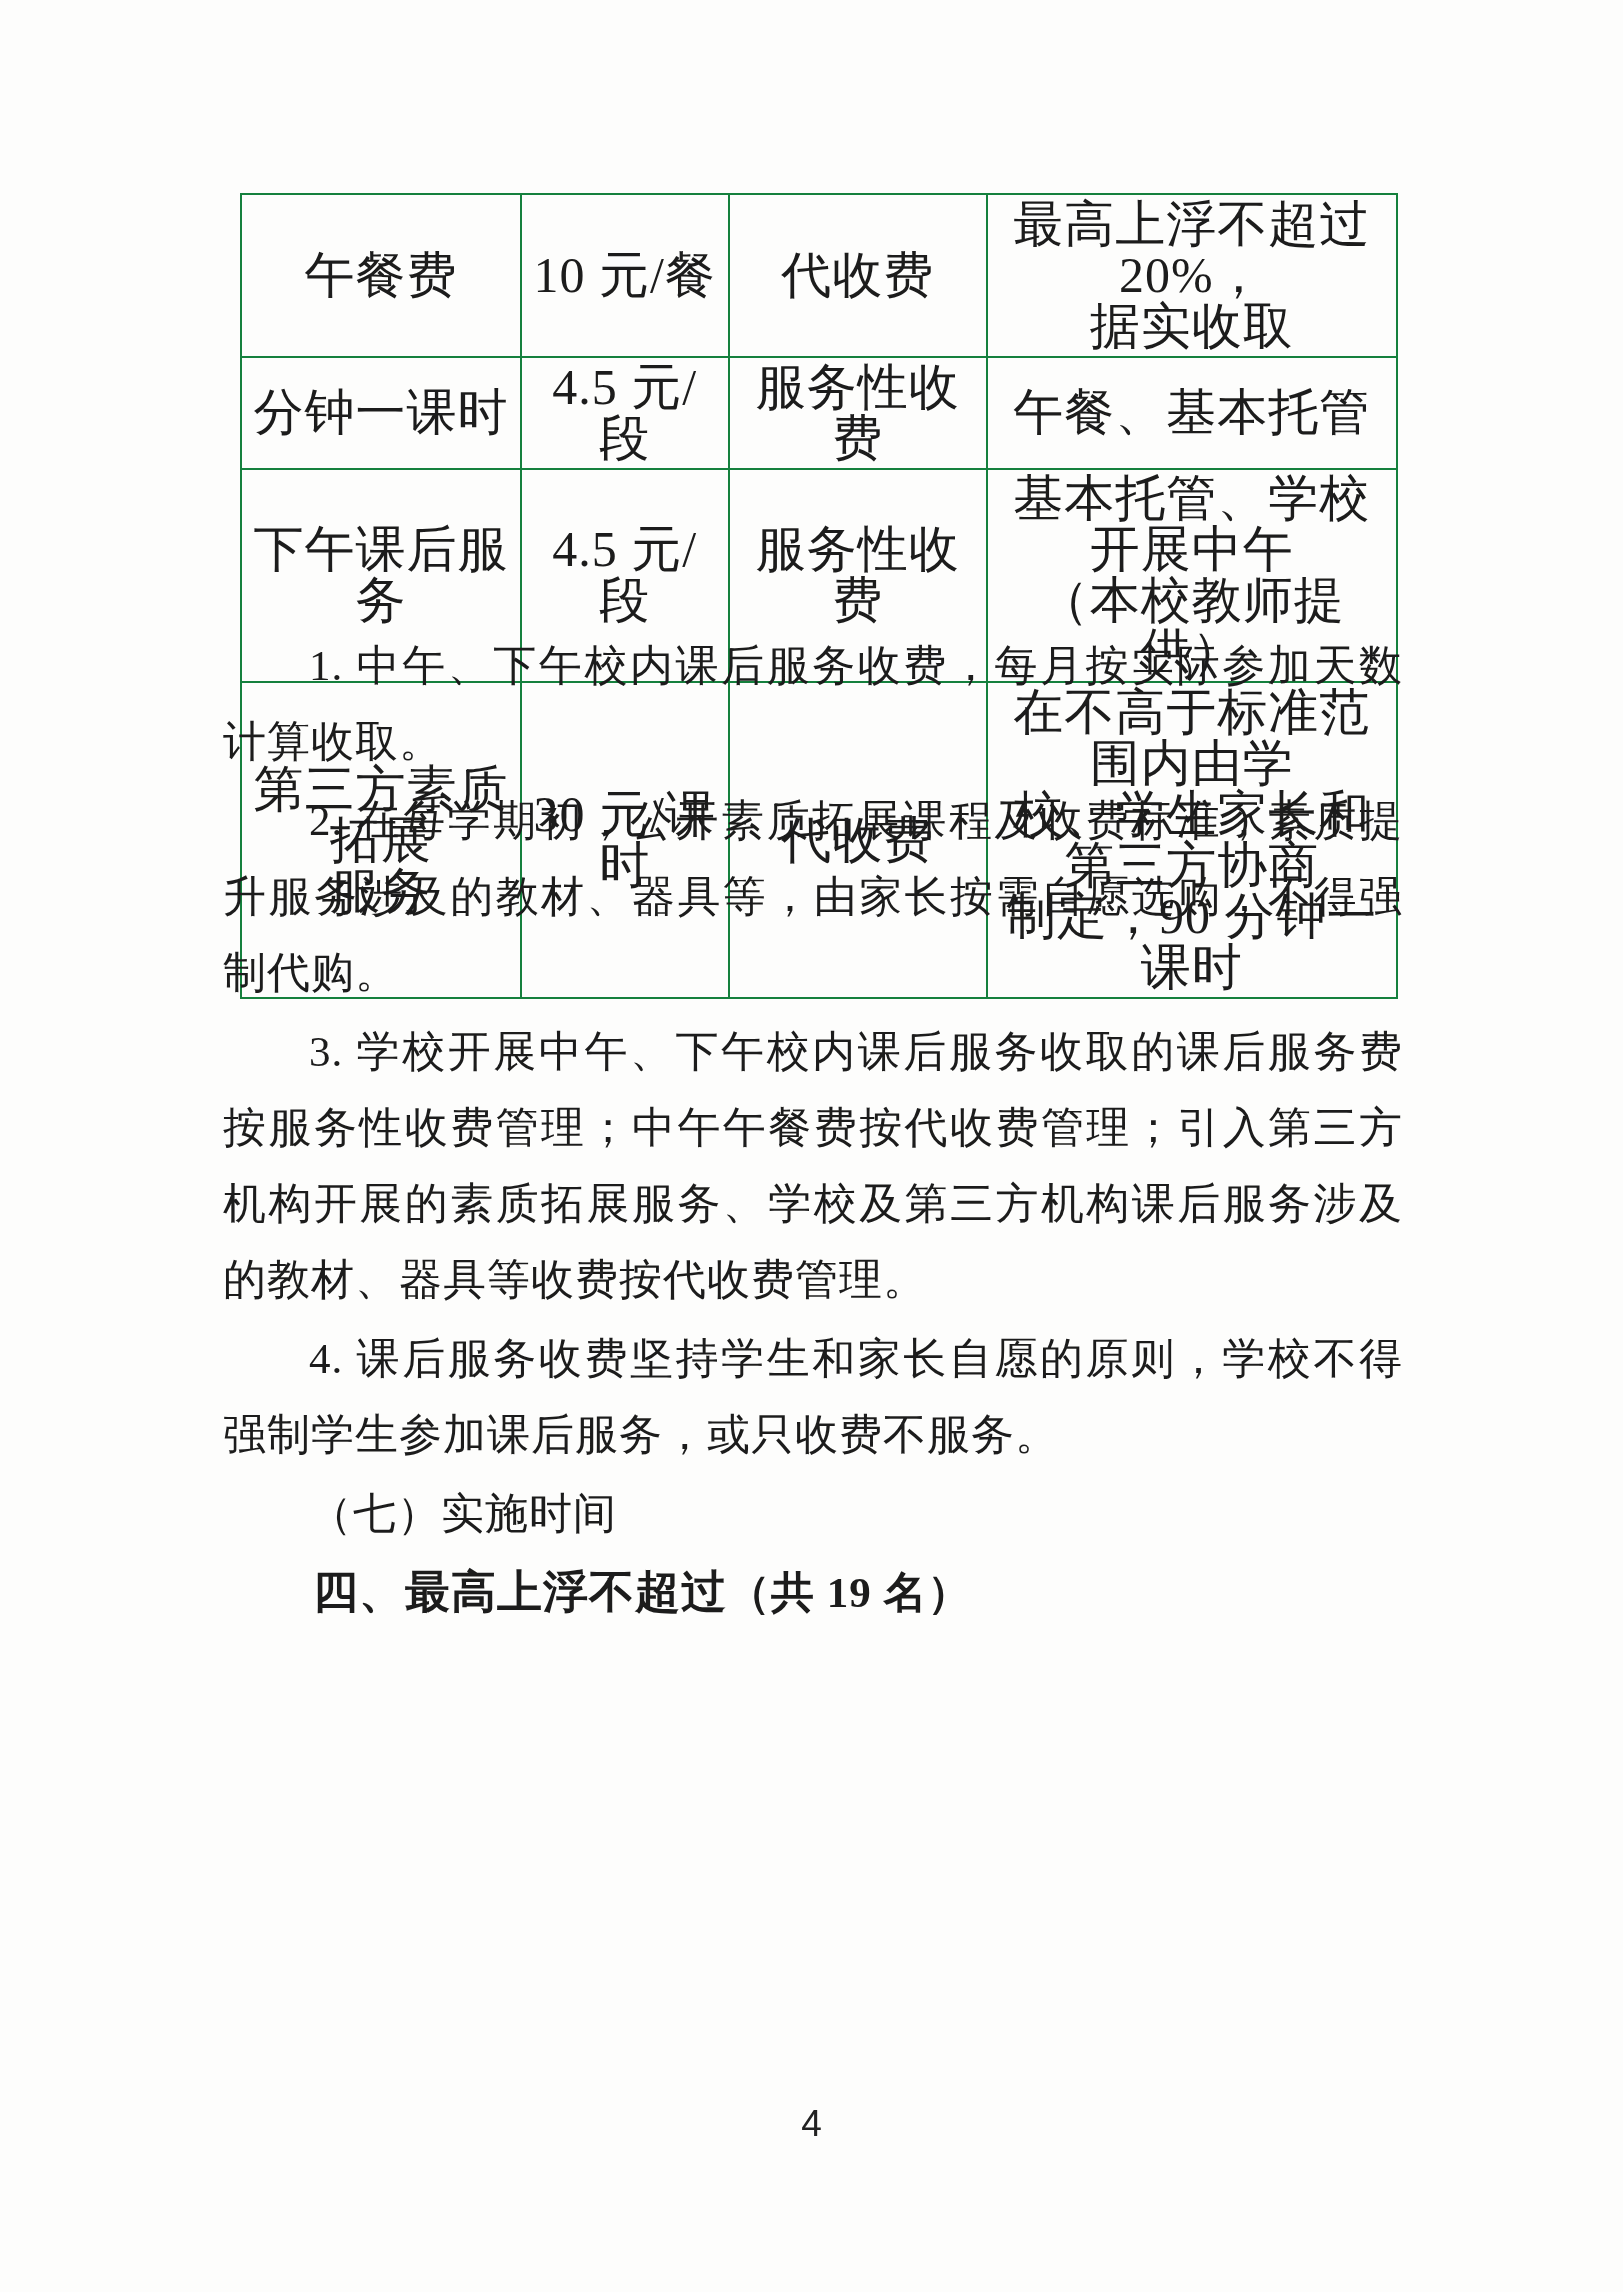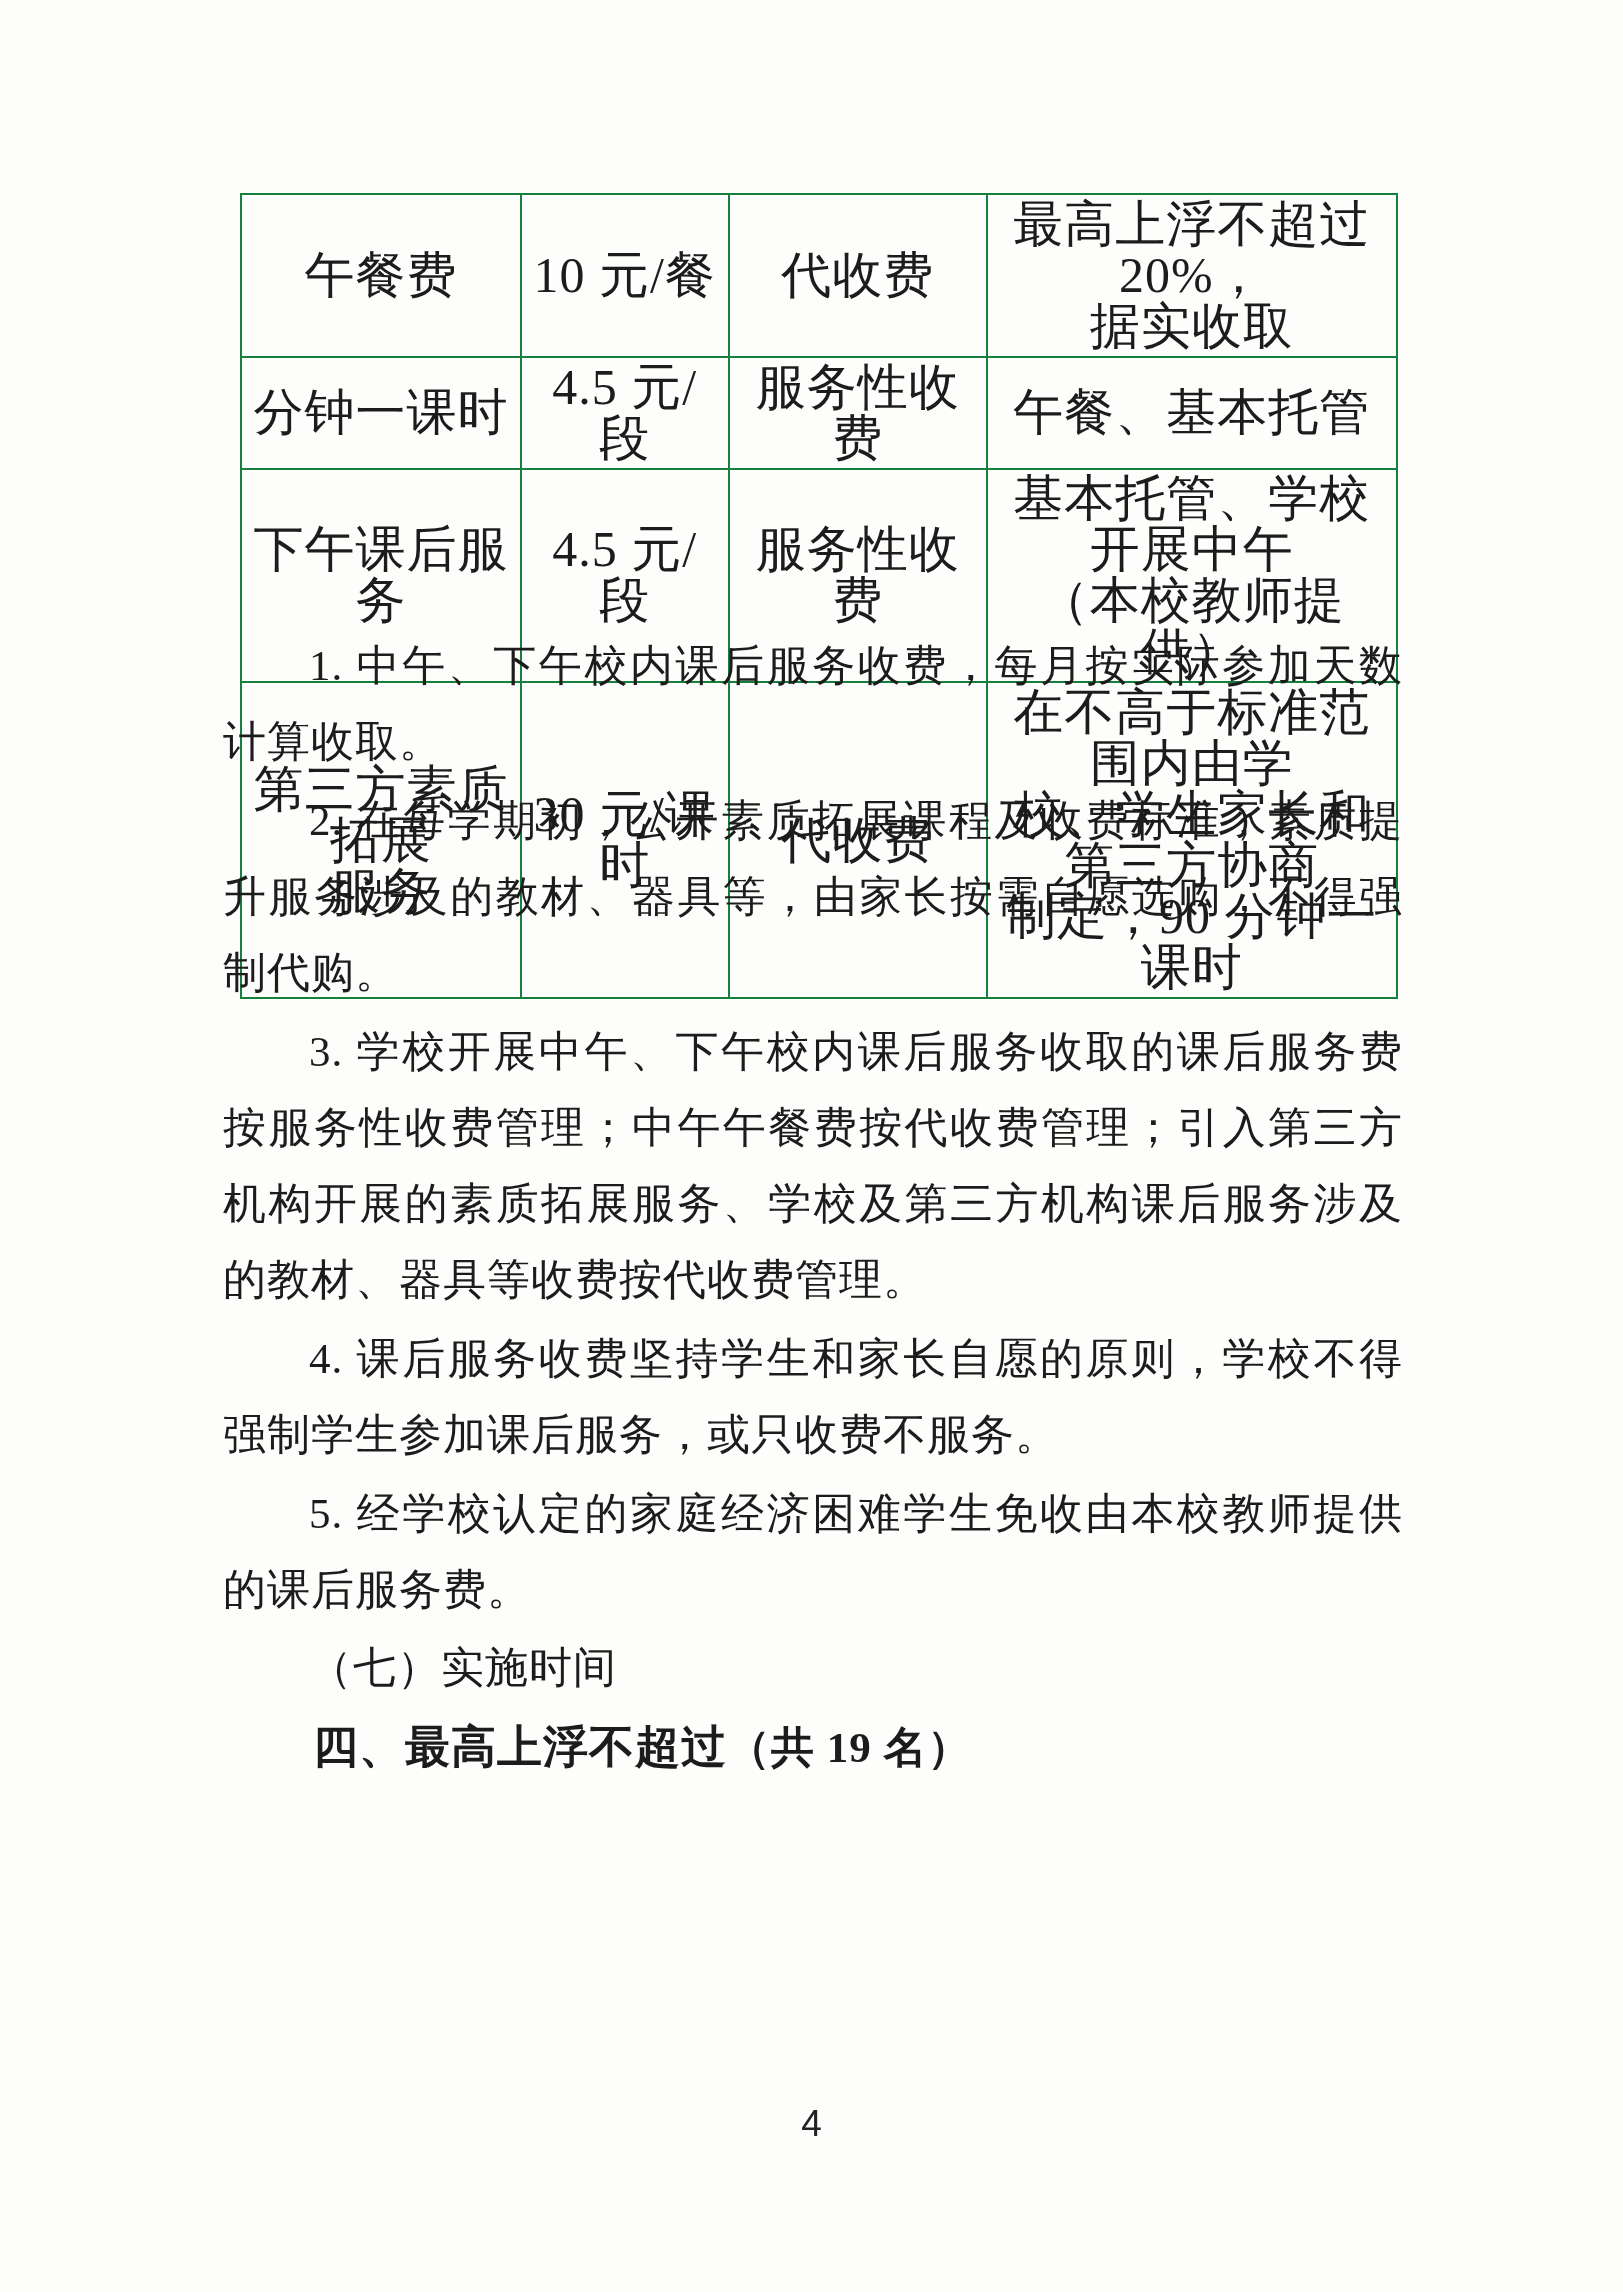--- a/index.html
+++ b/index.html
@@ -116,21 +116,20 @@
 制定，90 分钟一课时</td>
       </tr>
     </tbody>
   </table>
 
   <div class="content">
     <p>1. 中午、下午校内课后服务收费，每月按实际参加天数计算收取。</p>
     <p>2. 在每学期初，公开素质拓展课程及收费标准，素质提升服务涉及的教材、器具等，由家长按需自愿选购，不得强制代购。</p>
     <p>3. 学校开展中午、下午校内课后服务收取的课后服务费按服务性收费管理；中午午餐费按代收费管理；引入第三方机构开展的素质拓展服务、学校及第三方机构课后服务涉及的教材、器具等收费按代收费管理。</p>
     <p>4. 课后服务收费坚持学生和家长自愿的原则，学校不得强制学生参加课后服务，或只收费不服务。</p>
-    <p>5. 经学校认定的家庭经济困难学生免收由本校教师提供的课后服务费。</p>
     <p class="section-heading">（七）实施时间</p>
     <p class="heading-bold"><span>四、最高上浮不超过</span><span class="heading-normal">（共 19 名）</span></p>
   </div>
 
   <div class="page-number">4</div>
 
 </div>
 
 
 </body></html>

